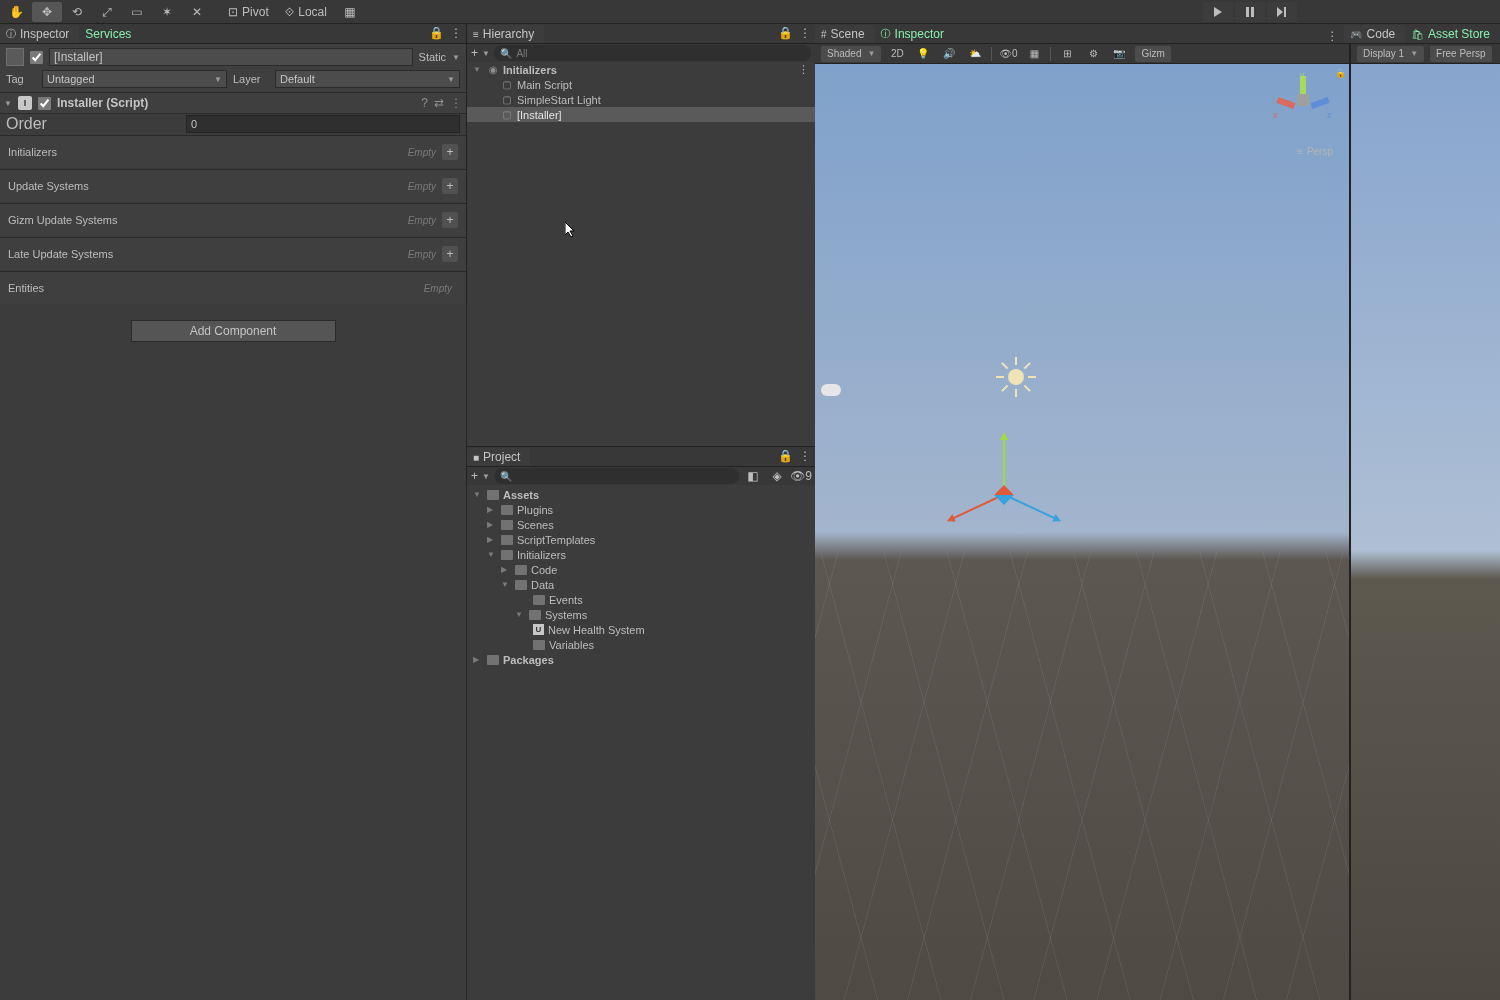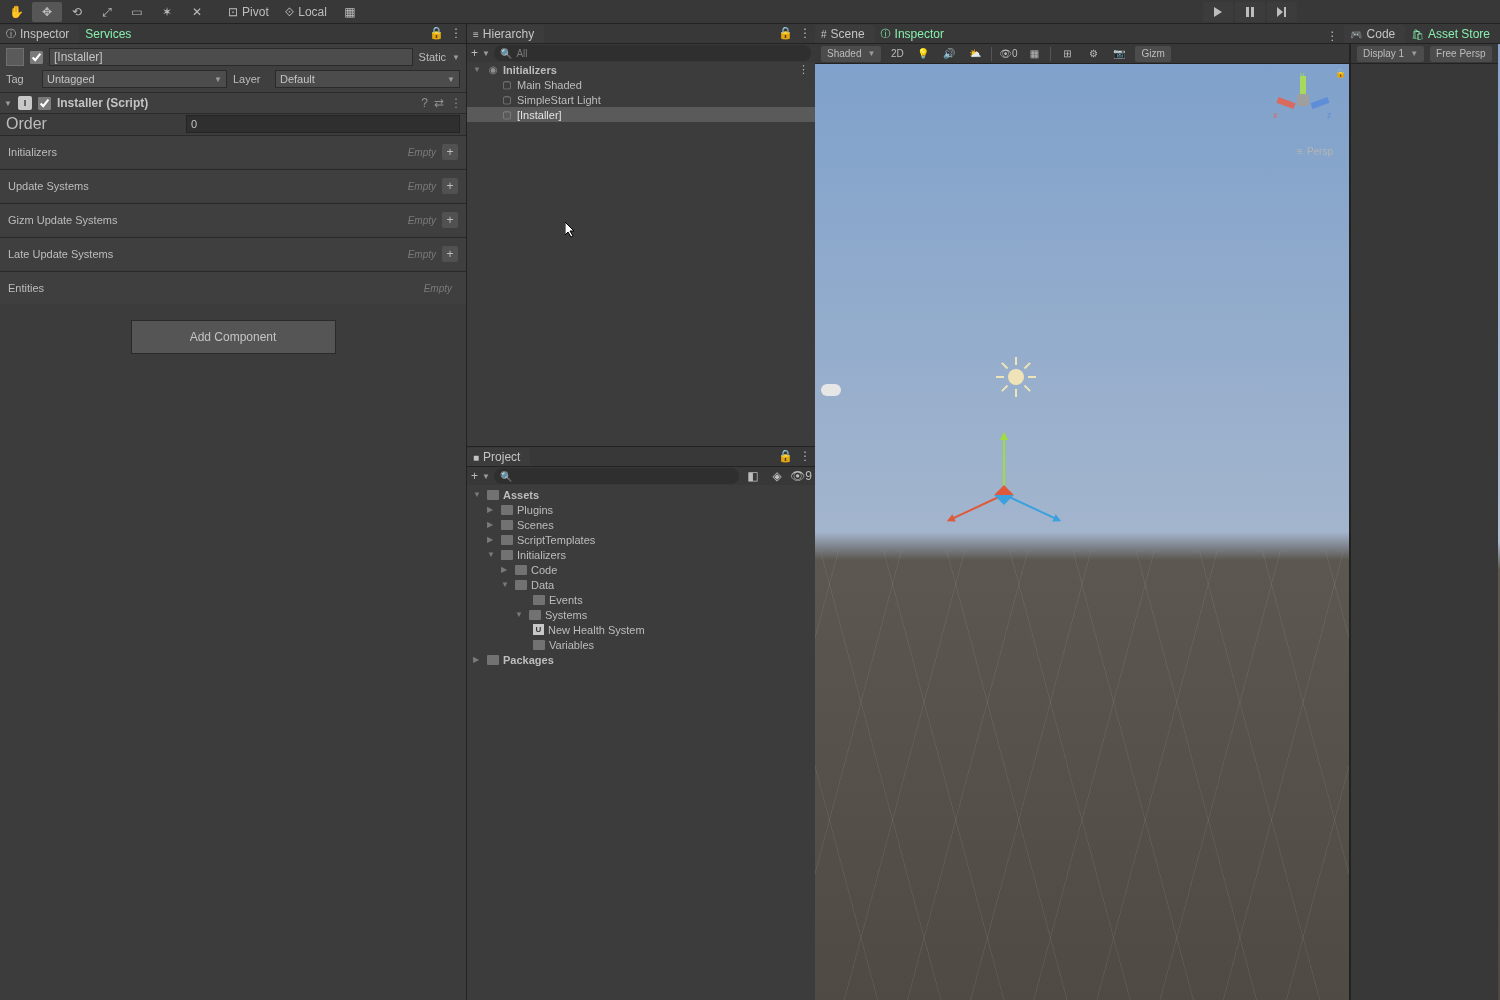--- a/index.html
+++ b/index.html
@@ -37,21 +37,21 @@
 .comp-hdr .ico{width:14px;height:14px;background:#c8c8c8;color:#333;display:flex;align-items:center;justify-content:center;font-size:9px;font-weight:bold;border-radius:2px}
 .comp-hdr .title{font-weight:bold;color:#c4c4c4;flex:1}
 .comp-hdr .btns{display:flex;gap:6px;color:#8f8f8f}
 .prop-row{height:20px;display:flex;align-items:center;padding:0 6px}
 .prop-row .plbl{width:180px;color:#bdbdbd;font-size:16px}
 .prop-row .pinput{flex:1;height:18px;background:#2f2f2f;border:1px solid #242424;color:#c4c4c4;padding:0 4px;font-size:11px}
 .list-hdr{height:22px;background:#3f3f3f;border-top:1px solid #2a2a2a;display:flex;align-items:center;padding:16px 8px;margin-top:1px}
 .list-hdr .name{flex:1;color:#bdbdbd;font-size:11px}
 .empty-badge{color:#7a7a7a;font-size:10px;margin-right:6px;font-style:italic}
 .plus-btn{width:16px;height:16px;background:#515151;display:flex;align-items:center;justify-content:center;border-radius:2px;font-size:12px}
-.add-comp{width:205px;height:34px;margin:16px auto 1px;background:#555;border:1px solid #2a2a2a;display:flex;align-items:center;justify-content:center;color:#c4c4c4}
+.add-comp{width:205px;height:22px;margin:16px auto 1px;background:#555;border:1px solid #2a2a2a;display:flex;align-items:center;justify-content:center;color:#c4c4c4}
 
 .midcol{width:348px;flex-direction:column}
 .hier-toolbar{height:18px;background:#383838;display:flex;align-items:center;padding:0 4px;gap:4px}
 .search-mini{flex:1;height:16px;background:#2f2f2f;border-radius:8px;display:flex;align-items:center;padding:0 6px;gap:4px;color:#7a7a7a;font-size:10px}
 .tree{background:#3c3c3c;font-size:11px}
 .tree-item{height:15px;display:flex;align-items:center;gap:4px;padding-left:6px;color:#bdbdbd}
 .tree-item.sel{background:#5a5a5a;color:#e4e4e4}
 .tree-item .arrow{width:10px;font-size:8px;color:#7a7a7a}
 .tree-item .tico{width:12px;height:12px;display:flex;align-items:center;justify-content:center;font-size:10px;color:#8f8f8f}
 .hier-panel{height:423px;display:flex;flex-direction:column;border-bottom:1px solid #222}
@@ -82,21 +82,21 @@
 .gz-arrow.up:after{content:"";position:absolute;top:-6px;left:-3px;border:4px solid transparent;border-bottom:8px solid #9fde3a}
 .gz-arrow.r{width:60px;height:2px;background:#3aa0de;left:2px;top:0}
 .gz-arrow.r:after{content:"";position:absolute;right:-6px;top:-3px;border:4px solid transparent;border-left:8px solid #3aa0de}
 .gz-arrow.l{width:60px;height:2px;background:#de5a3a;left:-60px;top:0}
 .gz-arrow.l:after{content:"";position:absolute;left:-6px;top:-3px;border:4px solid transparent;border-right:8px solid #de5a3a}
 .gz-cube{width:14px;height:14px;background:linear-gradient(135deg,#de5a3a 50%,#3aa0de 50%);position:absolute;left:-6px;top:-6px;transform:rotate(45deg)}
 .orient-gizmo{position:absolute;right:18px;top:8px;width:56px;height:56px}
 .og-center{position:absolute;left:22px;top:22px;width:12px;height:12px;background:#9f9f9f;border-radius:2px}
 .lock-ico{position:absolute;right:2px;top:4px;font-size:9px;color:#8f8f8f}
 .persp-lbl{position:absolute;right:16px;top:82px;font-size:10px;color:#b4b4b4;display:flex;gap:4px;align-items:center}
-.game-col{width:150px;border-left:1px solid #222;display:flex;flex-direction:row}
+.game-col{width:150px;border-left:1px solid #222;display:flex;flex-direction:column}
 .game-view{flex:1;background:linear-gradient(#87a5ce 0%,#aebfd4 52%,#5e594f 55%,#4c4740 100%)}
 svg{display:block}
 </style>
 </head>
 <body>
 
 <div class="toolbar">
   <div class="tool-btn">✋</div>
   <div class="tool-btn selected">✥</div>
   <div class="tool-btn">⟲</div>
@@ -241,21 +241,21 @@
       </div>
       <div class="tree" style="flex:1">
         <div class="tree-item" style="padding-left:6px">
           <span class="arrow">▼</span>
             <span class="tico">◉</span>
           <b>Initializers</b>
           <span style="margin-left:auto;margin-right:6px">⋮</span>
         </div>
         <div class="tree-item" style="padding-left:34px">
           <span class="tico">▢</span>
-            <span>Main Shaded</span>
+            <span>Main Script</span>
         </div>
         <div class="tree-item" style="padding-left:34px">
           <span class="tico">▢</span>
             <span>SimpleStart Light</span>
         </div>
         <div class="tree-item sel" style="padding-left:34px">
           <span class="tico">▢</span>
             <span>[Installer]</span>
         </div>
         <div style="position:relative;top:100px;left:98px;width:10px;height:16px">

